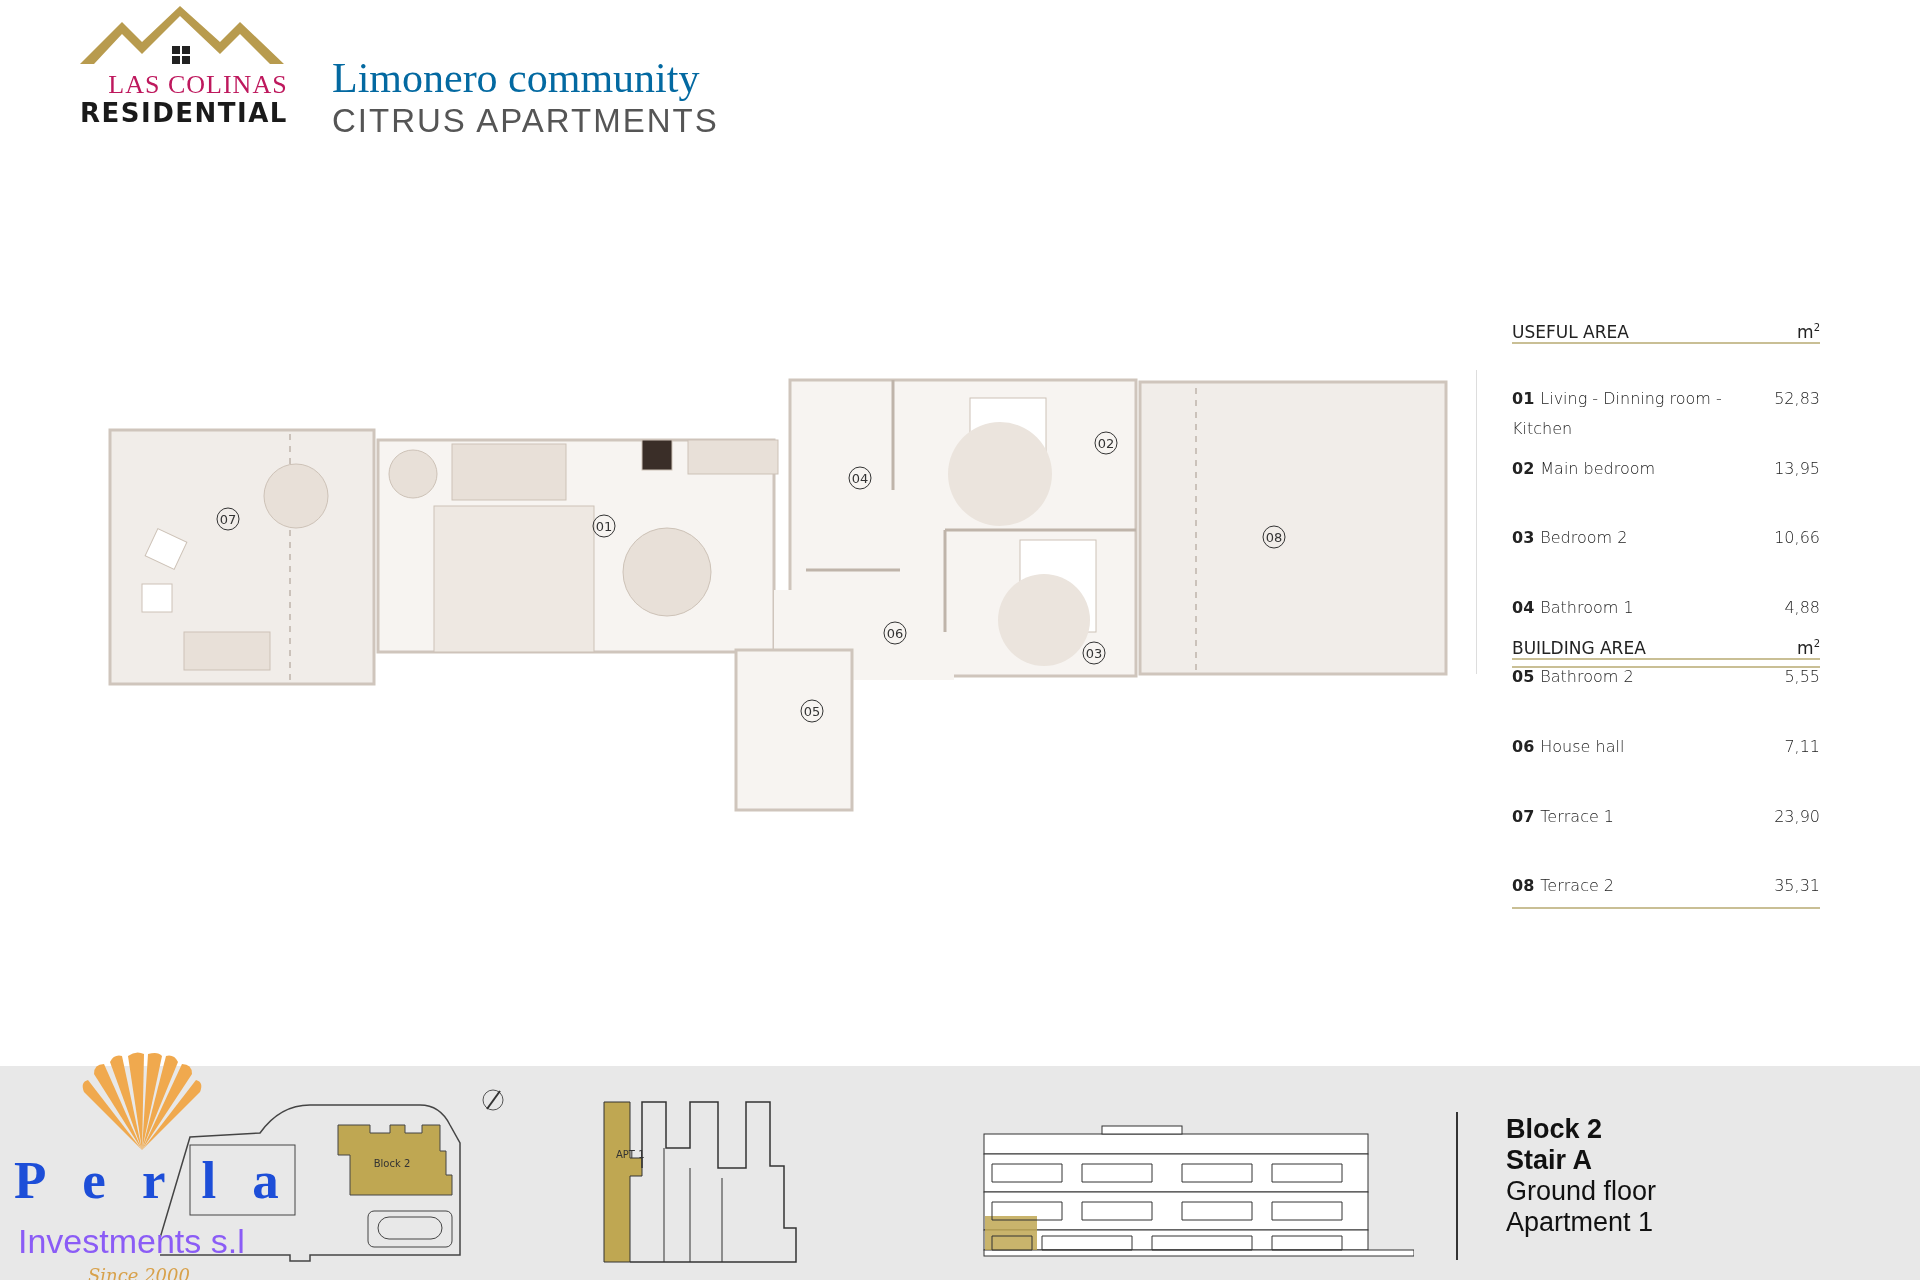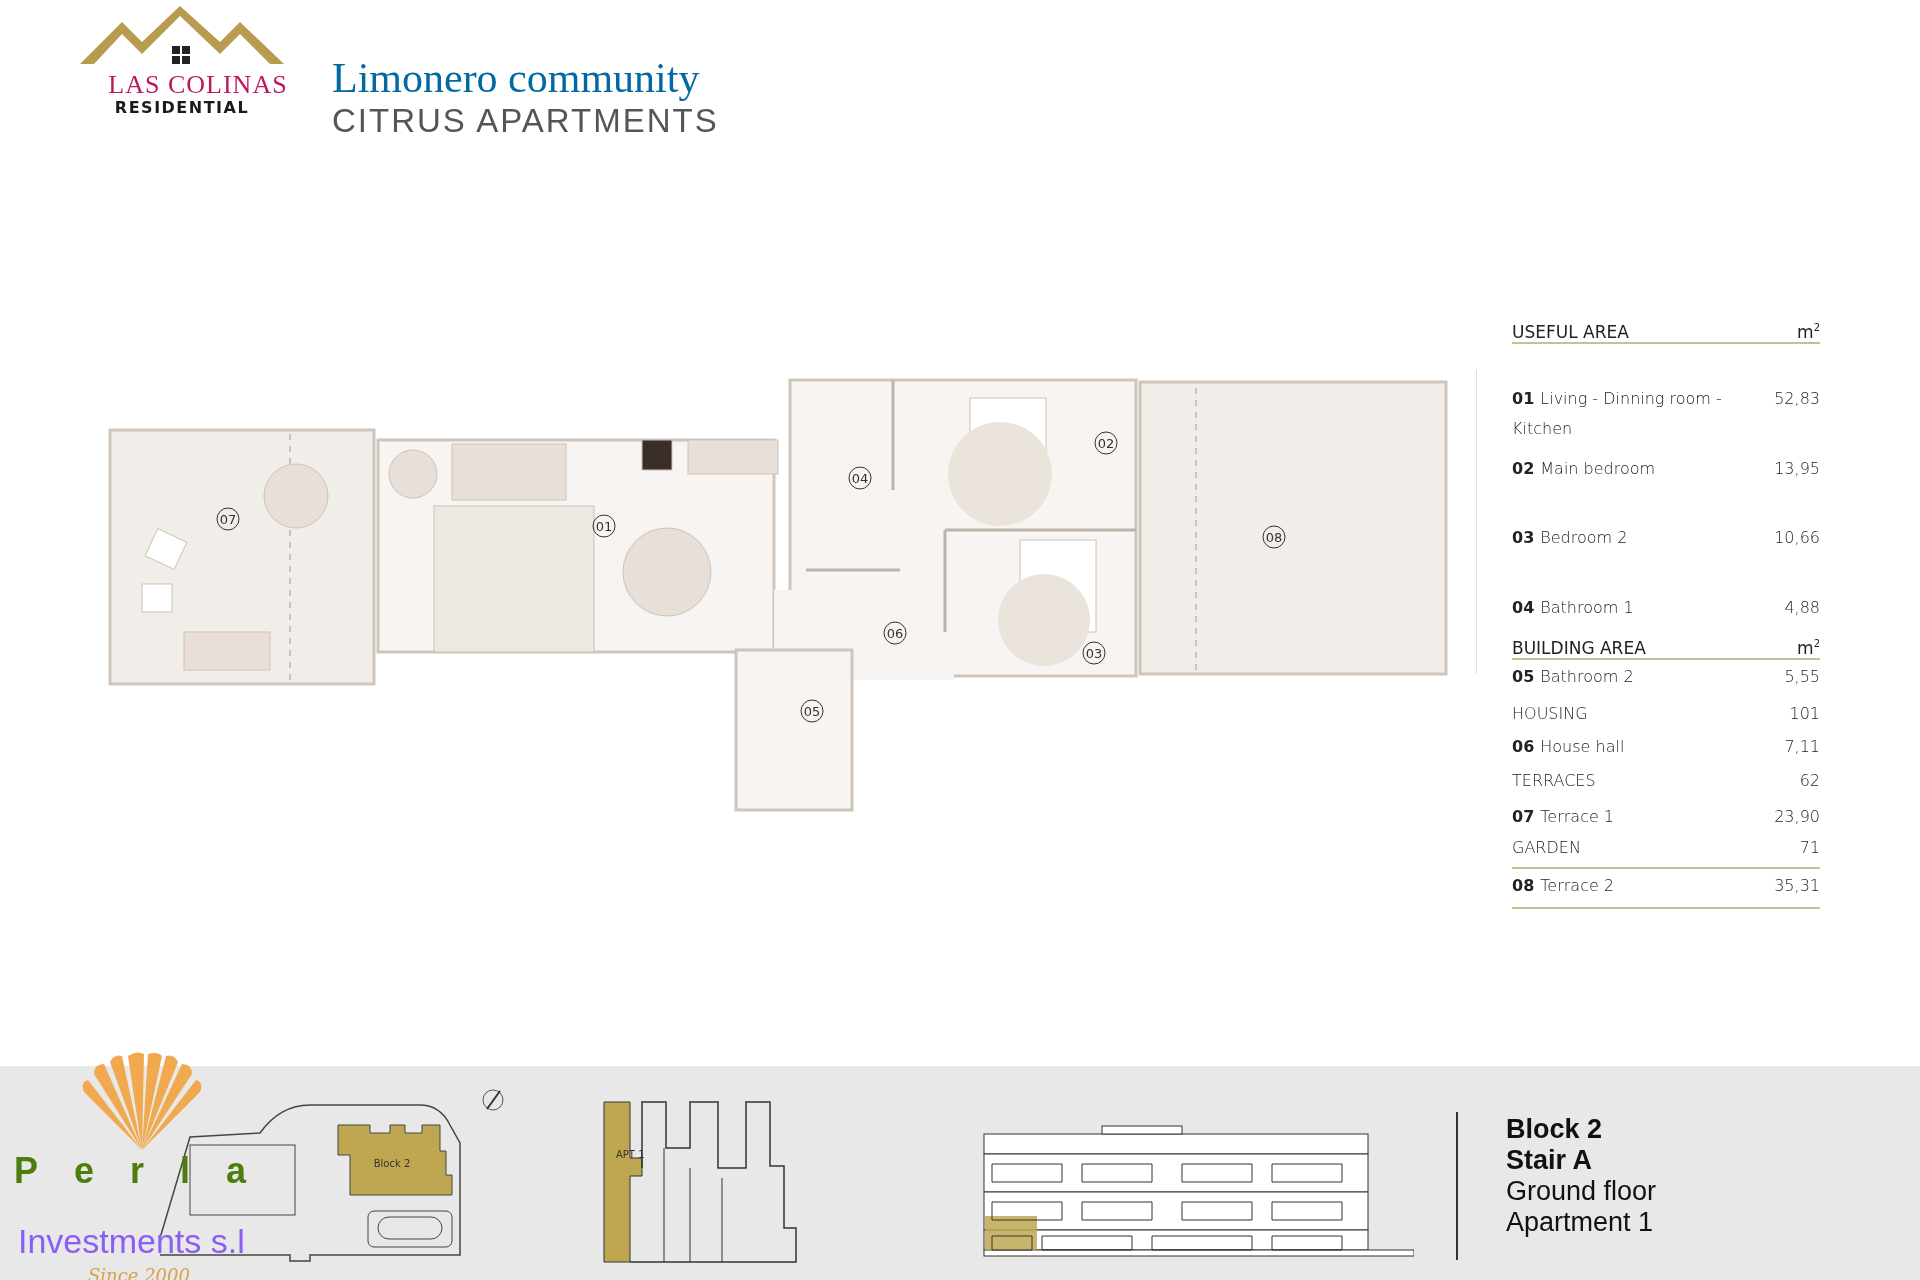--- a/index.html
+++ b/index.html
@@ -1,35 +1,35 @@
 <!DOCTYPE html>
 <html><head>
 <meta charset="utf-8">
 <style>
   html,body{margin:0;padding:0;}
   body{width:1920px;height:1280px;position:relative;overflow:hidden;background:#ffffff;font-family:"Liberation Sans",sans-serif;}
   .abs{position:absolute;}
   
   .logo-text1{left:98px;top:70px;width:200px;text-align:center;font-family:"Liberation Serif",serif;font-size:26px;letter-spacing:1px;color:#be185d;}
-  .logo-text2{left:80px;top:98px;width:204px;text-align:center;font-family:"DejaVu Sans",sans-serif;font-size:16px;font-weight:bold;letter-spacing:1.5px;color:#1a1a1a;}
+  .logo-text2{left:80px;top:98px;width:204px;text-align:center;font-family:"DejaVu Sans",sans-serif;font-size:26px;font-weight:bold;letter-spacing:1.5px;color:#1a1a1a;}
   .title{left:332px;top:54px;font-family:"Liberation Serif",serif;font-size:42px;color:#0369a1;}
   .subtitle{left:332px;top:102px;font-family:"Liberation Sans",sans-serif;font-size:33px;letter-spacing:2px;color:#555;font-weight:300;}
   
   .tbl{left:1512px;width:308px;font-family:"DejaVu Sans",sans-serif;color:#222;}
   .tbl-head{display:flex;justify-content:space-between;font-size:17px;border-bottom:2px solid #c9bf95;}
   .tbl-head .unit sup{font-size:10px;}
   .row{display:flex;justify-content:space-between;font-size:16px;height:29.6px;line-height:29.6px;margin-top:40px;}
   .row .num{font-weight:bold;margin-right:6px;}
   .row .lbl{font-weight:300;}
   .row .val{font-weight:300;}
   .tbl-foot{border-bottom:2px solid #c9bf95;margin-top:6px;}
   .vsep{left:1476px;top:370px;width:1px;height:304px;background:#ddd;}
   
   .strip{left:0;top:1066px;width:1920px;height:214px;background:#e8e8e8;}
-  .perla{left:14px;top:1150px;font-family:Liberation Sans, sans-serif;font-size:36px;font-weight:bold;color:#4d7c0f;letter-spacing:36px;}
+  .perla{left:14px;top:1150px;font-family:Liberation Serif, serif;font-size:53px;font-weight:bold;color:#1d4ed8;letter-spacing:36px;}
   .invest{left:18px;top:1222px;font-family:Liberation Sans, sans-serif;font-size:34px;color:#8b5cf6;font-weight:300;}
   .since{left:88px;top:1265px;font-family:"DejaVu Serif",serif;font-style:italic;font-size:18px;color:#d8a14b;}
   .info{left:1506px;top:1114px;font-family:"Liberation Sans",sans-serif;font-size:27px;color:#111;line-height:31px;}
   .info .b{font-weight:bold;}
   .info-sep{left:1456px;top:1112px;width:2px;height:148px;background:#333;}
 </style>
 </head>
 <body>
 
 <svg class="abs" style="left:80px;top:4px" width="204" height="64" viewBox="0 0 204 64">
@@ -164,34 +164,20 @@
       </div>
   </div>
   <div class="tbl-foot"></div>
 </div>
 
 <div class="abs tbl" style="top:638px">
   <div class="tbl-head">
     <span>BUILDING AREA</span>
     <span class="unit"><span>m</span><sup>2</sup></span>
   </div>
-  <div style="margin-top:4px">
-    <div class="row" style="height:27px;line-height:27px">
-        <span class="lbl">HOUSING</span>
-        <span class="val">101</span>
-      </div>
-    <div class="row" style="height:27px;line-height:27px">
-        <span class="lbl">TERRACES</span>
-        <span class="val">62</span>
-      </div>
-    <div class="row" style="height:27px;line-height:27px">
-        <span class="lbl">GARDEN</span>
-        <span class="val">71</span>
-      </div>
-  </div>
   <div class="tbl-foot"></div>
 </div>
 
 <div class="abs strip"></div>
 
 <svg class="abs" style="left:160px;top:1085px" width="350" height="180" viewBox="0 0 350 180">
   <path d="M30,52 L100,48 Q120,20 150,20 L260,20 Q280,20 290,40 L300,58 L300,170 L150,170 L150,176 L130,176 L130,170 L-5,170 Z" fill="none" stroke="#444" stroke-width="1.5"></path>
   <rect x="30" y="60" width="105" height="70" fill="none" stroke="#444"></rect>
   <path d="M178,40 L210,40 L210,48 L230,48 L230,40 L245,40 L245,48 L262,48 L262,40 L280,40 L280,66 L286,66 L286,90 L292,90 L292,110 L190,110 L190,70 L178,70 Z" fill="#bfa752" stroke="#444"></path>
   <text x="232" y="82" font-size="10" text-anchor="middle" fill="#333" font-family="DejaVu Sans, sans-serif">Block 2</text>

